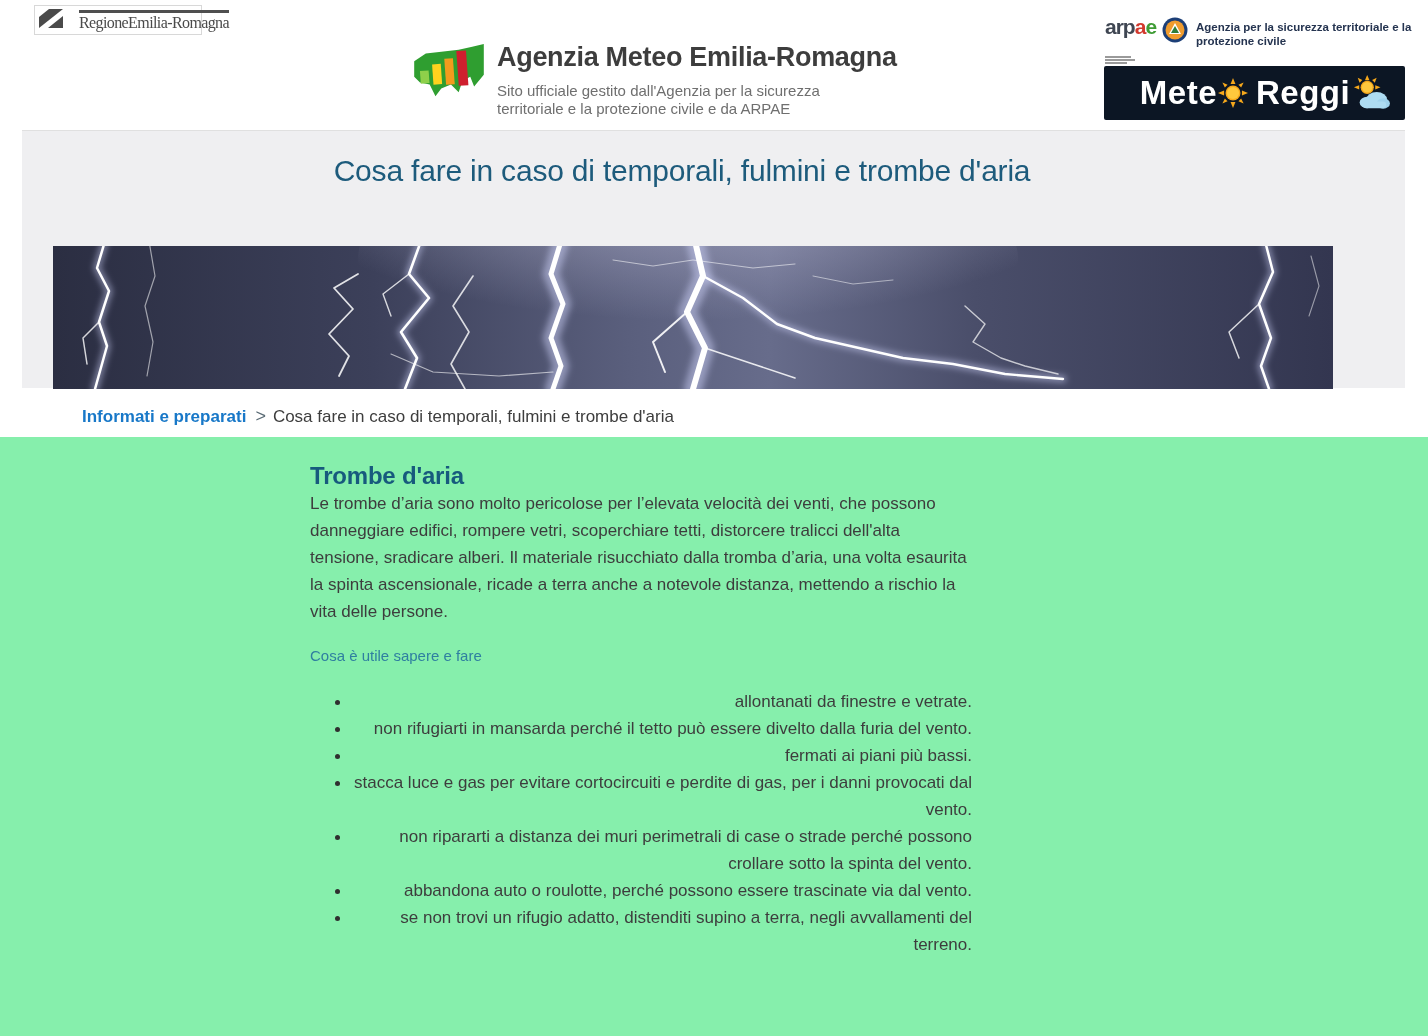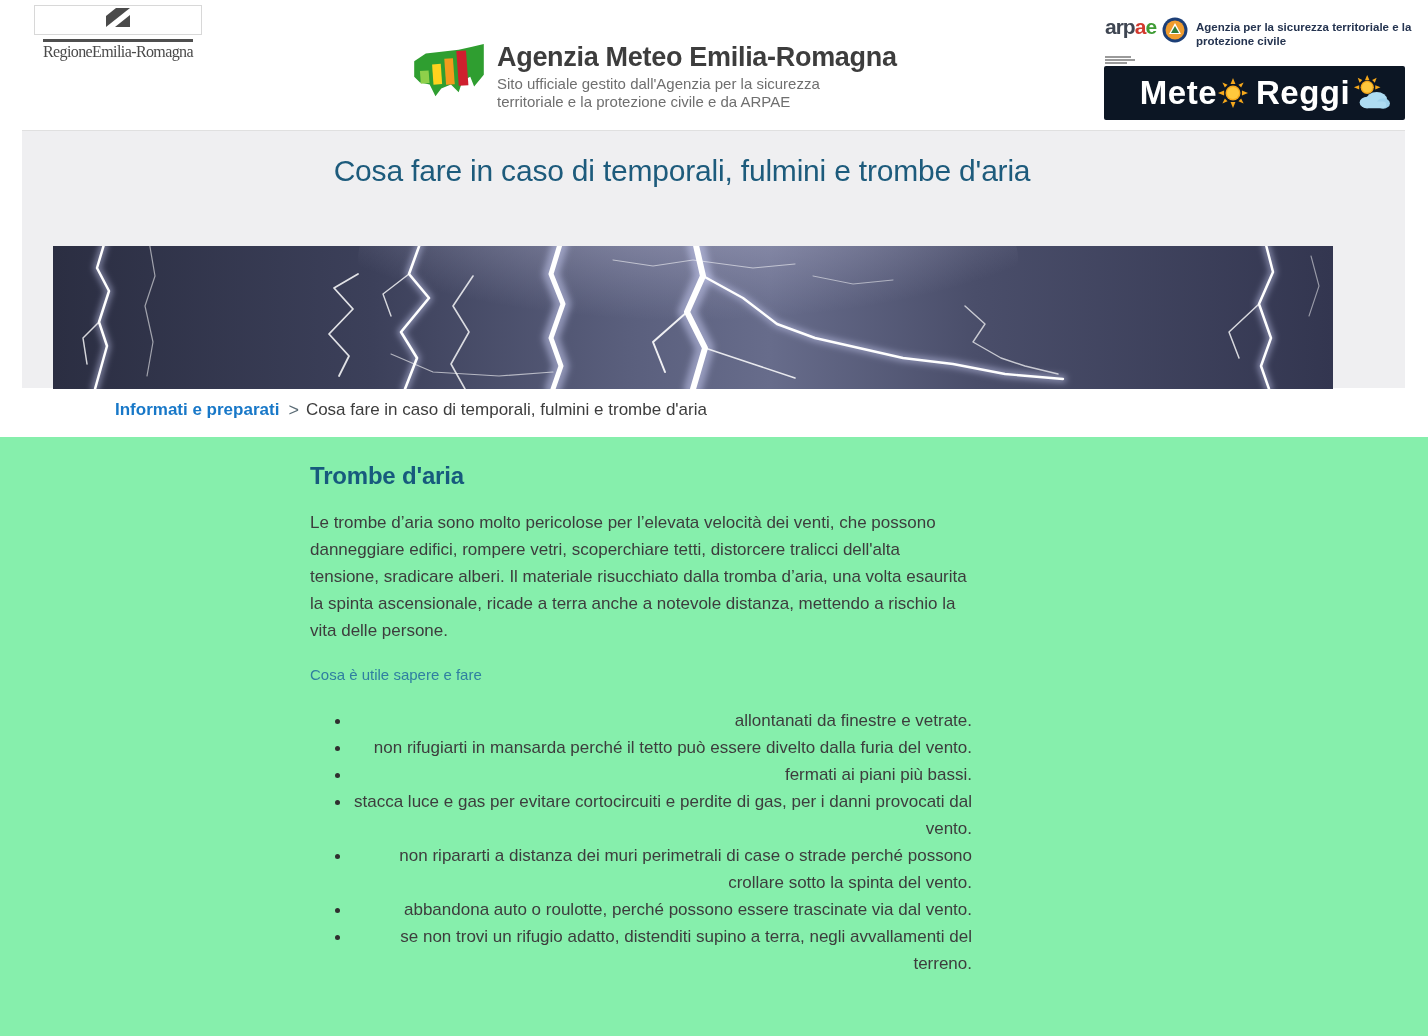--- a/index.html
+++ b/index.html
@@ -13,33 +13,33 @@
     overflow: hidden;
     font-family: "Liberation Sans", sans-serif;
     color: #3d3d3d;
   }
 
   
   .rer-logo {
     position: absolute; left: 34px; top: 5px;
     width: 168px; height: 30px;
     border: 1px solid #d8d8d8; background: #fff;
-    display: flex; align-items: center; gap: 8px;
-    padding: 2px 4px; cursor: pointer; flex-direction: column;
+    display: flex; align-items: center; gap: 16px;
+    padding: 2px 4px; cursor: pointer;
   }
   .rer-text {
     font-family: "Liberation Serif", serif;
     font-size: 16px; color: #4a4a4a; line-height: 1;
     border-top: 3px solid #4f4f4f; padding-top: 2px; letter-spacing: -0.6px;
     white-space: nowrap;
   }
 
   .site-brand { position: absolute; left: 412px; top: 42px; display: flex; gap: 11px; cursor: pointer; }
   .brand-text h1 { font-size: 27px; font-weight: 700; color: #3d3d3d; letter-spacing: -0.3px; line-height: 30px; }
-  .brand-text p { margin-top: 3px; font-size: 15px; color: #6f6f6f; line-height: 18px; max-width: 378px; }
+  .brand-text p { margin-top: 10px; font-size: 15px; color: #6f6f6f; line-height: 18px; max-width: 378px; }
 
   .arpae-logo { position: absolute; left: 1105px; top: 17px; cursor: pointer; width: 58px; }
   .arpae-word { font-size: 21px; font-weight: 800; letter-spacing: -1px; line-height: 20px; }
   .arpae-dark { color: #3f4652; margin-top: 36px; }
   .arpae-red  { color: #d23a2e; }
   .arpae-green{ color: #3f9c35; }
   .arpae-sublines { margin-top: 1px; margin-left: 14px; }
   .arpae-sublines i { display:block; height: 2px; background: #9a9a9a; margin-bottom: 1px; }
   .arpae-sublines i:nth-child(1){ width: 26px; }
   .arpae-sublines i:nth-child(2){ width: 30px; }
@@ -71,36 +71,36 @@
   .page-title {
     position: absolute; left: 310px; top: 20px; width: 700px;
     text-align: center; font-size: 30px; font-weight: 400;
     color: #1d5b7c; line-height: 40px; letter-spacing: -0.2px;
   }
   .hero-image { position: absolute; left: 31px; top: 115px; width: 1280px; height: 143px; }
   .hero-image svg { display: block; width: 100%; height: 100%; }
 
   
   .breadcrumb-bar {
-    position: absolute; left: 0; top: 400px; width: 1428px; height: 49px;
-    background: #ffffff; display: flex; 
-    padding-left: 115px; font-size: 17px;
+    position: absolute; left: 0; top: 392px; width: 1428px; height: 49px;
+    background: #ffffff; display: flex; align-items: center;
+    padding-left: 82px; font-size: 17px;
   }
   .breadcrumb-link { color: #1878c8; font-weight: 700; text-decoration: none; cursor: pointer; }
   .breadcrumb-sep { color: #5a6b75; margin: 0 7px 0 9px; font-size: 18px; font-weight: 400; }
   .breadcrumb-current { color: #3d3d3d; }
 
   
   .content {
     position: absolute; left: 0; top: 437px; width: 1428px; height: 599px;
     background: #86efac;
   }
   .content-inner { position: absolute; left: 310px; top: 0; width: 662px; }
   .section-title { margin-top: 25px; font-size: 24px; font-weight: 700; color: #175a7d; letter-spacing: -0.2px; }
-  .body-par { margin-top: 19px; font-size: 17px; line-height: 27px; color: #3d3d3d; }
+  .body-par { font-size: 17px; line-height: 27px; color: #3d3d3d; }
   .info-link { display: inline-block; margin-top: 22px; font-size: 15px; color: #2f7fa0; text-decoration: none; cursor: pointer; }
   .tips { margin-top: 23px; padding-left: 41px; list-style: disc; }
   .tips li { font-size: 17px; line-height: 27px; color: #3d3d3d; text-align: right; }
   .tips li::marker { color: #2f2f2f; font-size: 15px; }
 </style>
 </head>
 <body>
 
 <div class="page">
 

